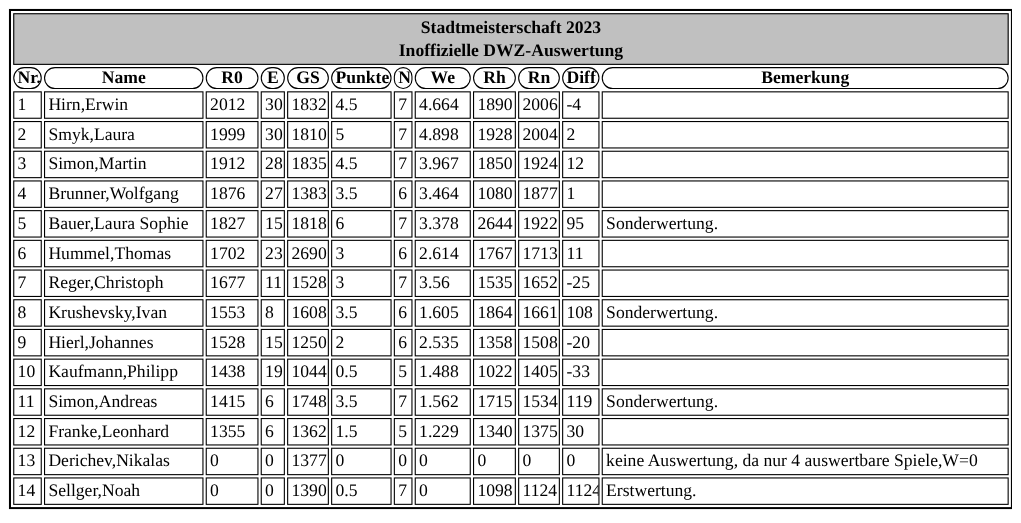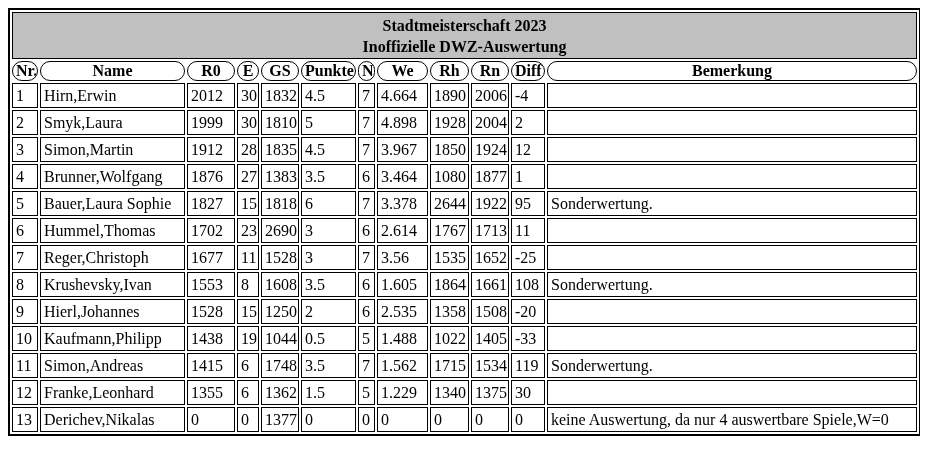--- a/index.html
+++ b/index.html
@@ -276,14 +276,28 @@
         <td>0</td>
         <td>1377</td>
         <td>0</td>
         <td>0</td>
         <td>0</td>
         <td>0</td>
         <td>0</td>
         <td>0</td>
         <td>keine Auswertung, da nur 4 auswertbare Spiele,W=0</td>
       </tr>
+      <tr>
+        <td>14</td>
+        <td>Sellger,Noah</td>
+        <td>0</td>
+        <td>0</td>
+        <td>1390</td>
+        <td>0.5</td>
+        <td>7</td>
+        <td>0</td>
+        <td>1098</td>
+        <td>1124</td>
+        <td>1124</td>
+        <td>Erstwertung.</td>
+      </tr>
     </tbody>
 </table>
 
 </body></html>

